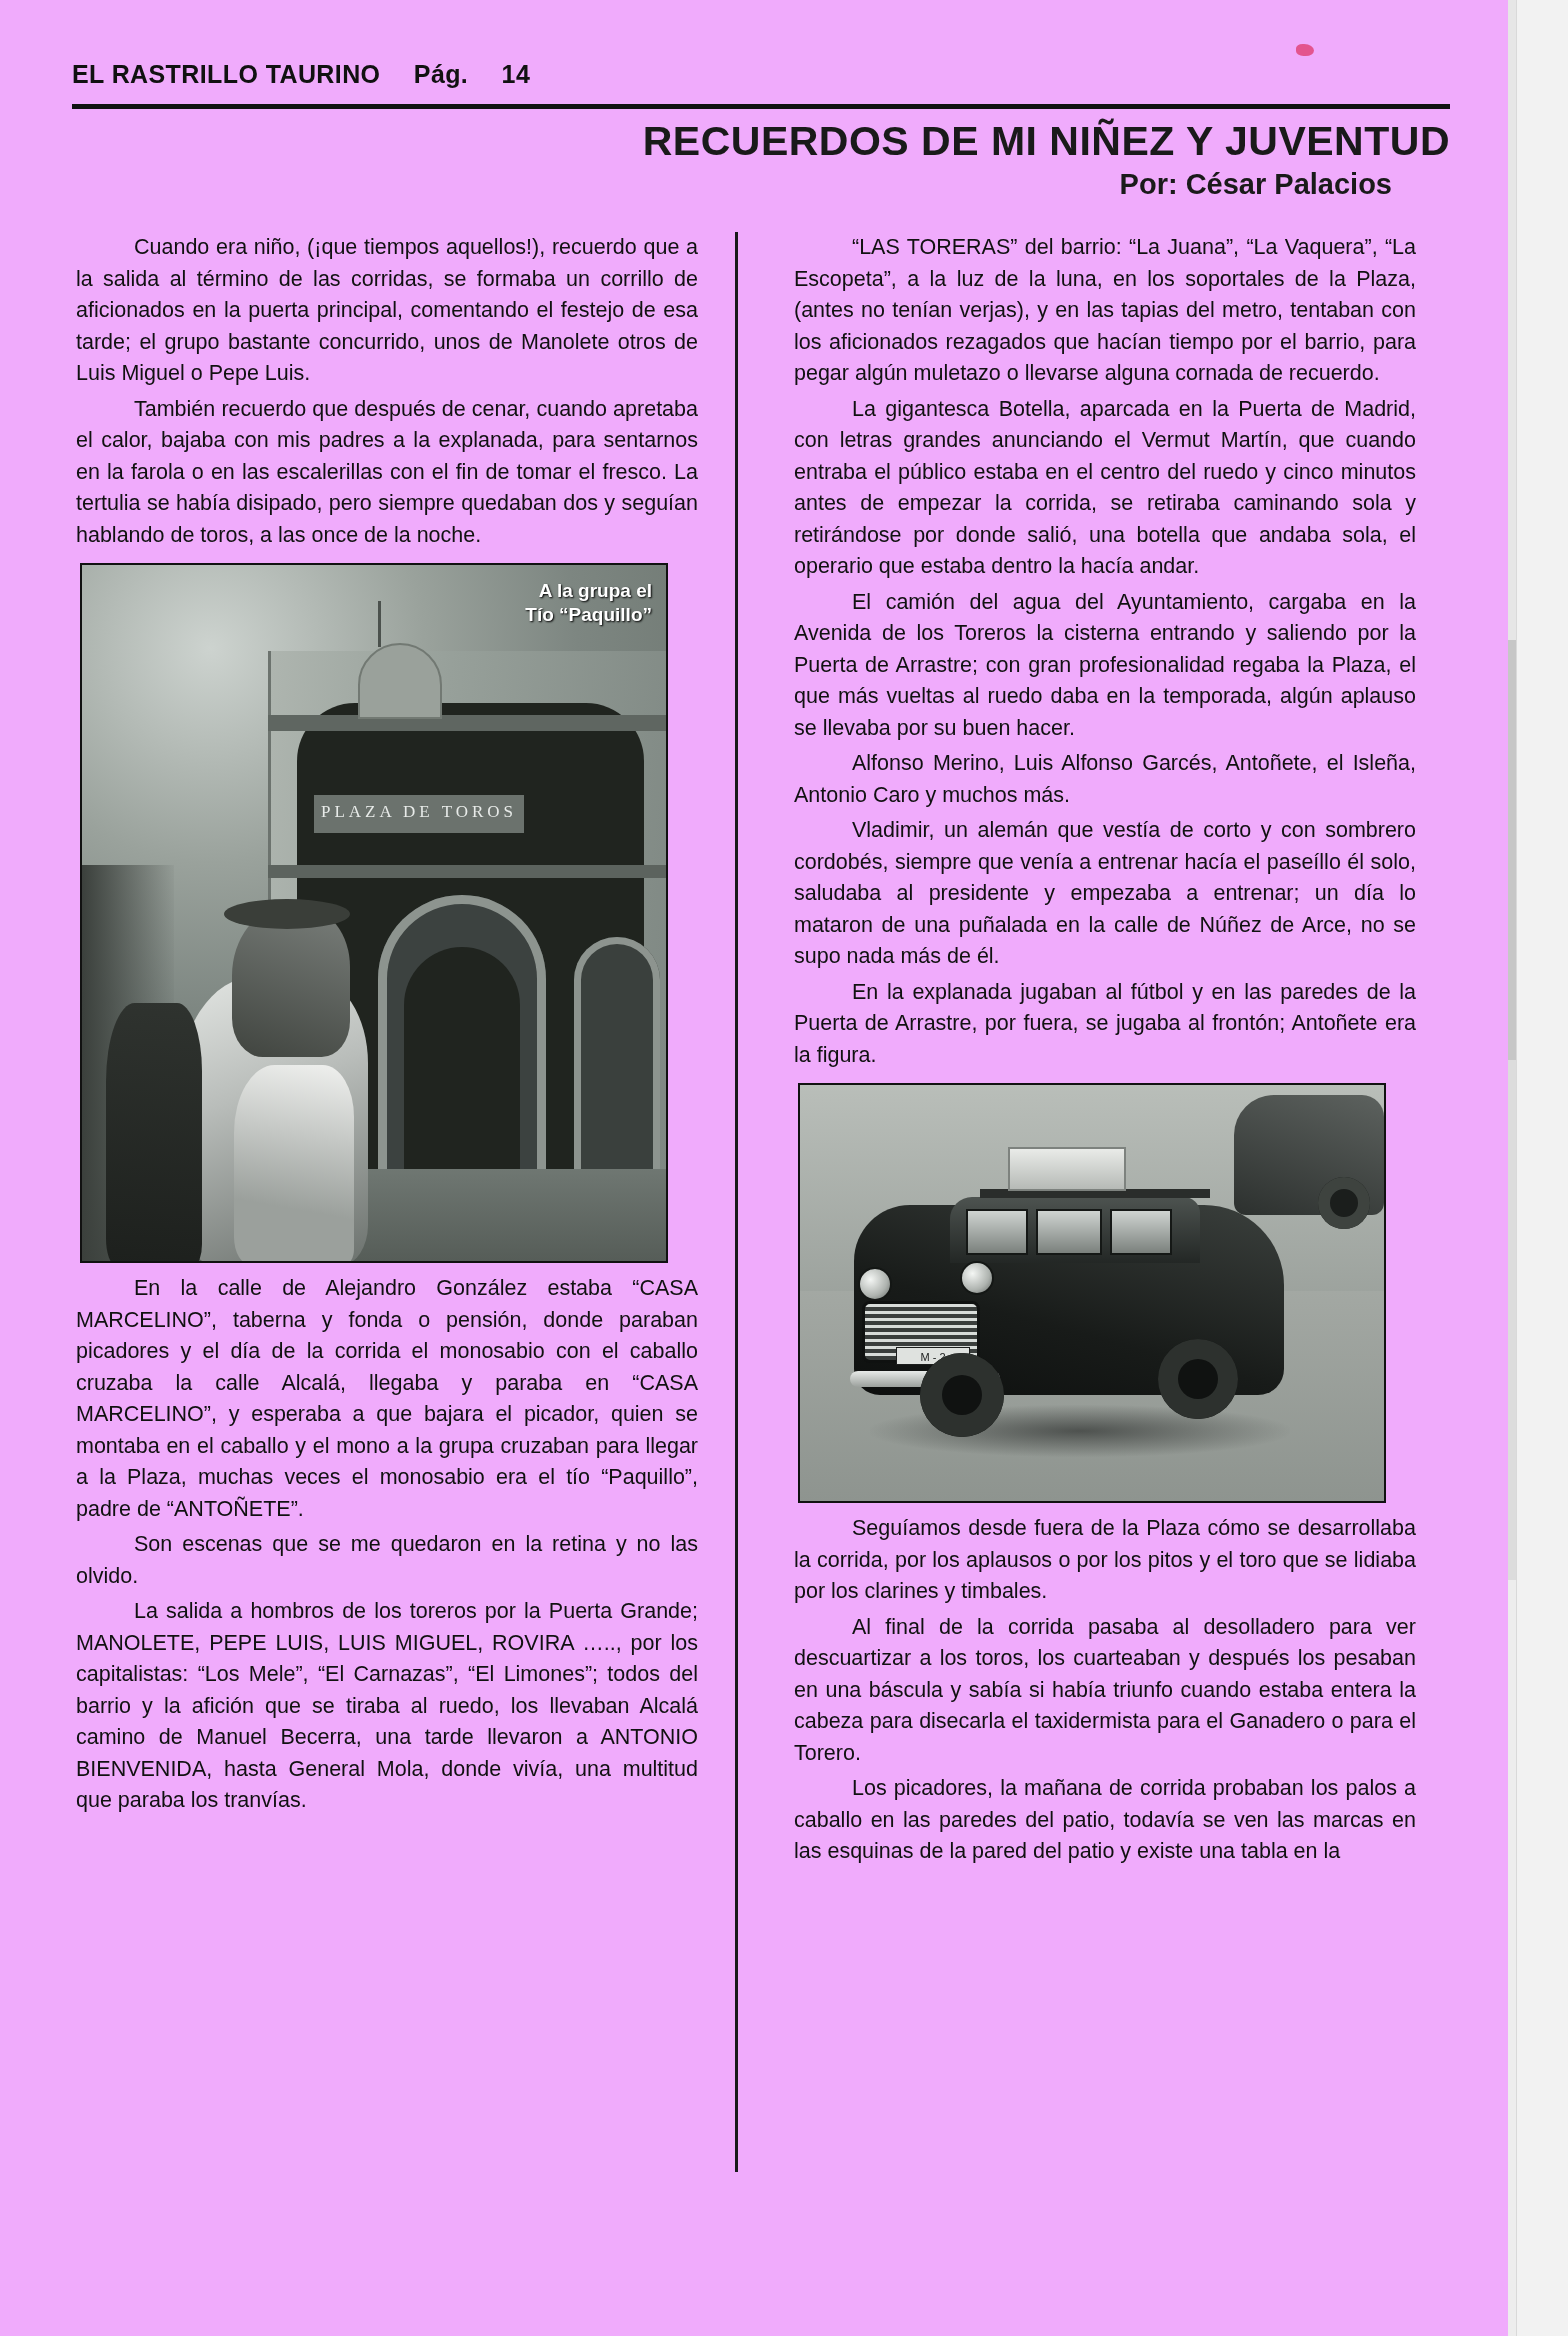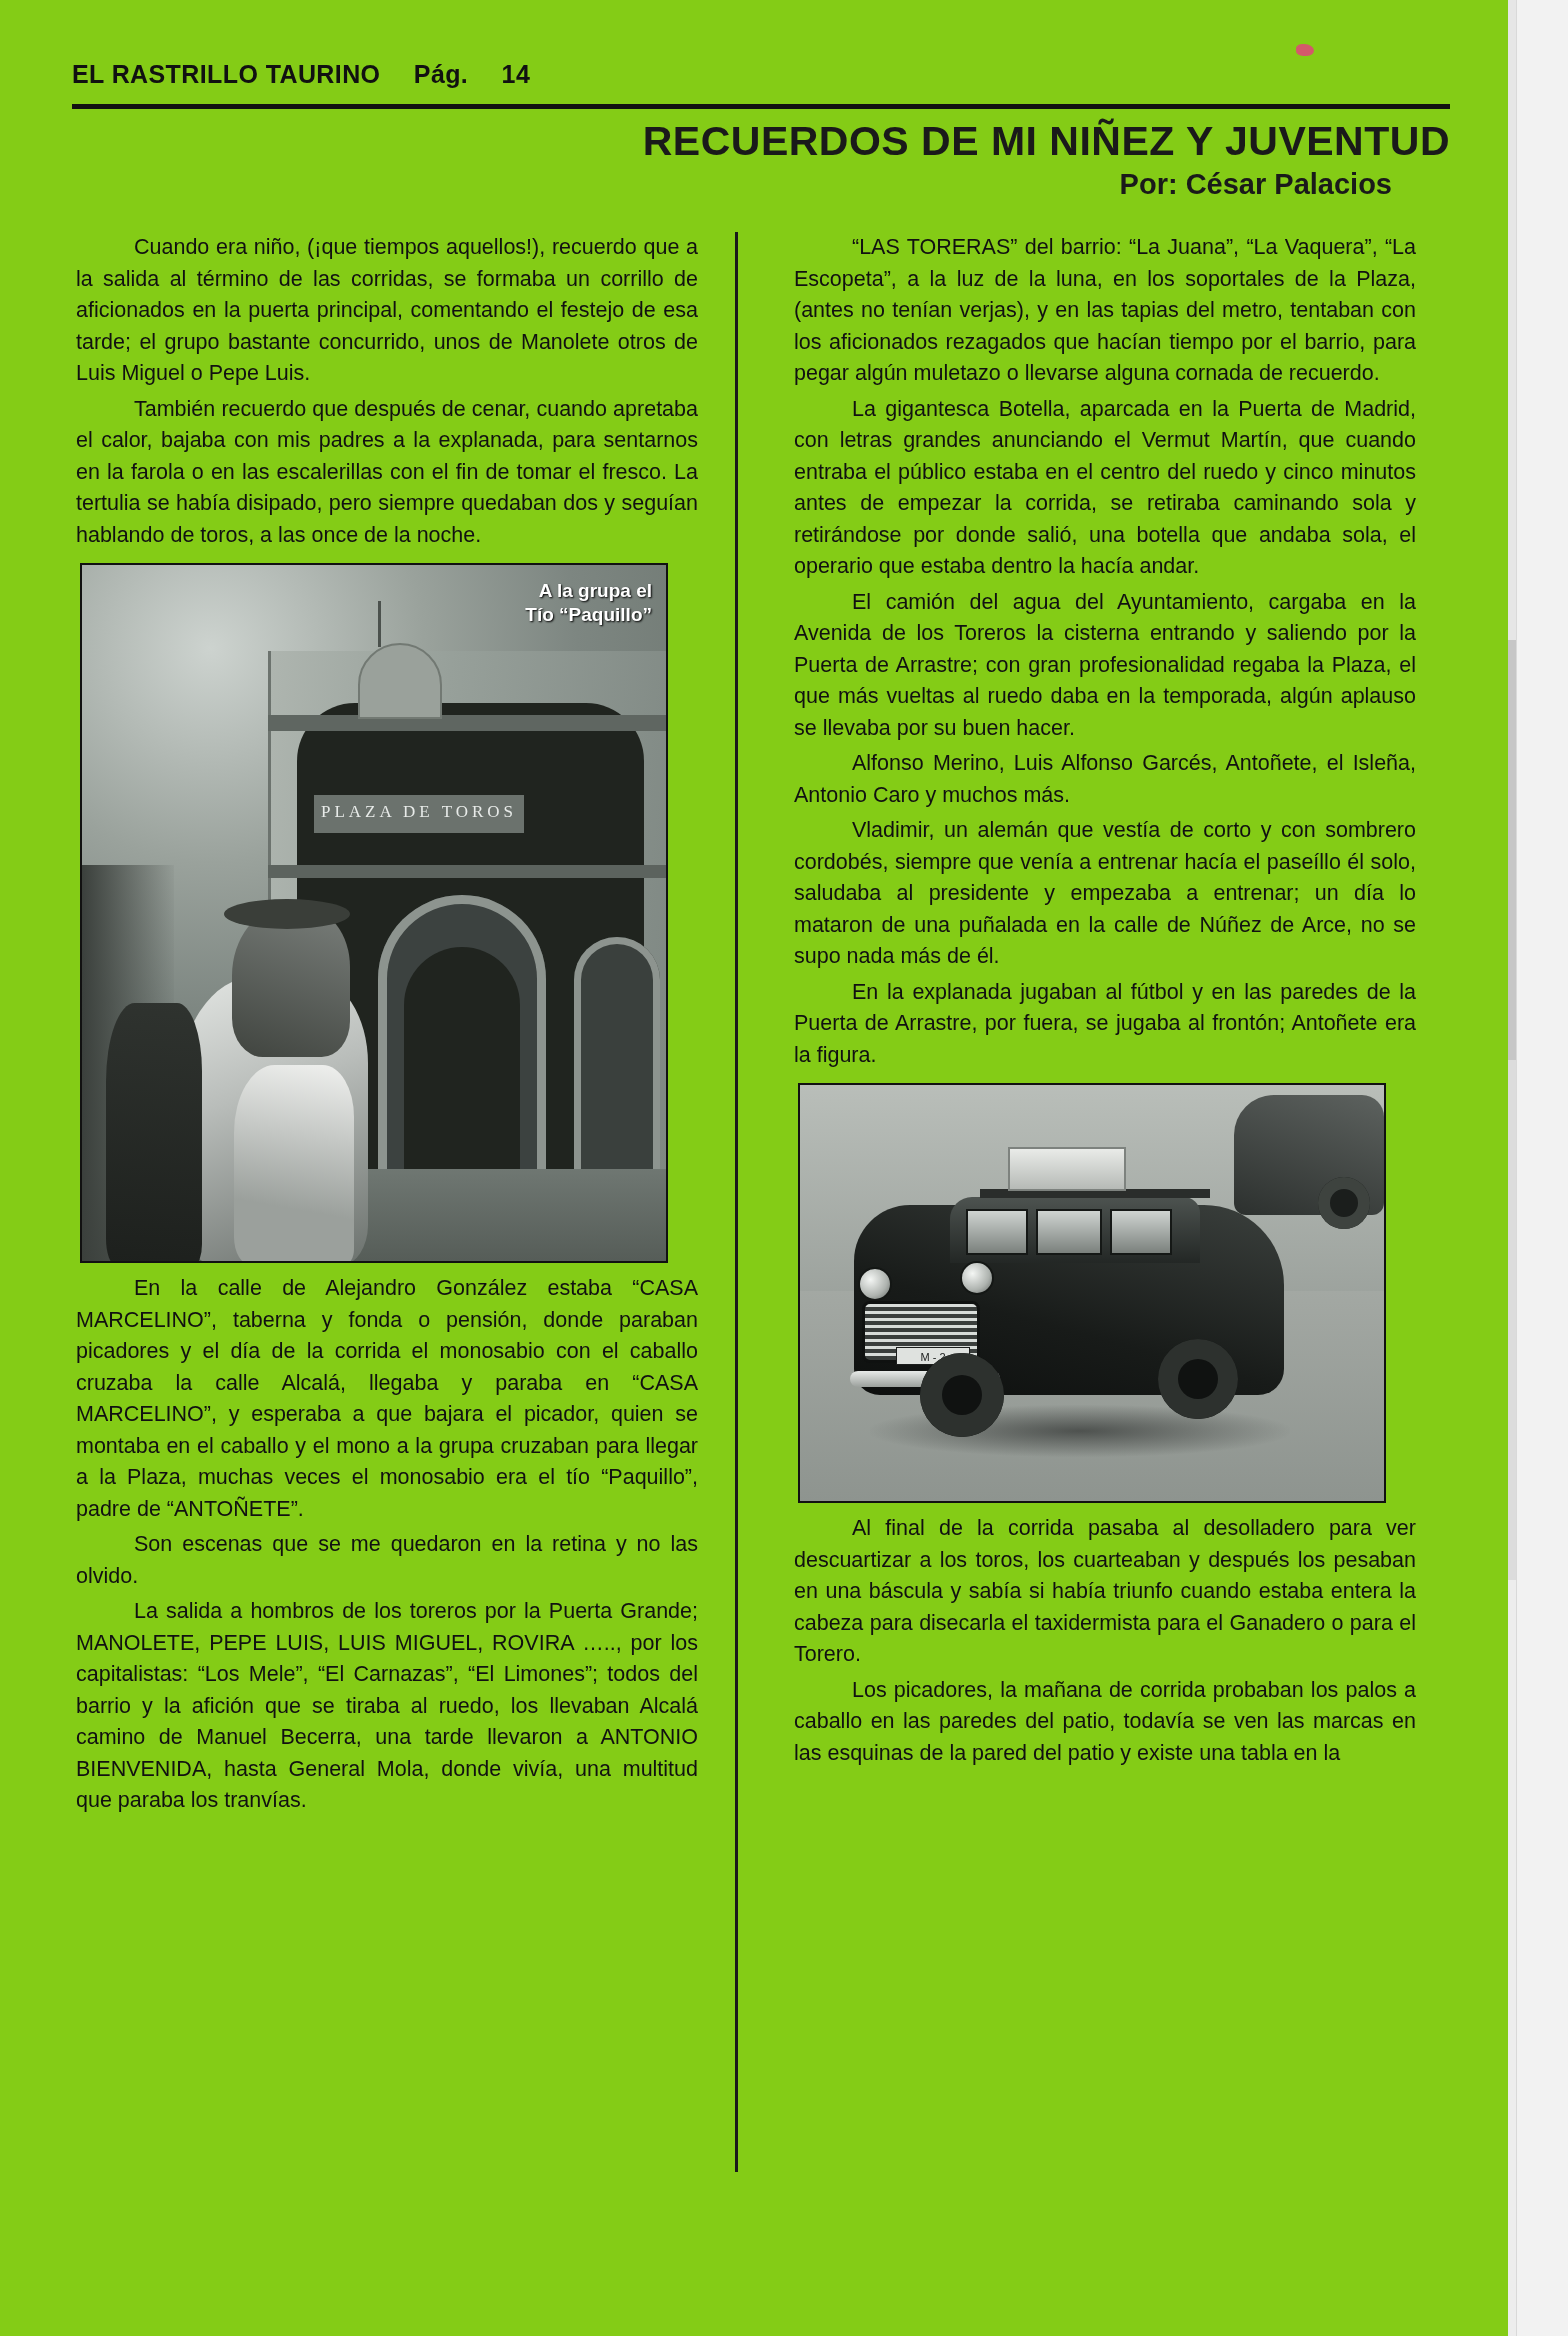--- a/index.html
+++ b/index.html
@@ -14,21 +14,21 @@
     font-family: "Liberation Sans", sans-serif;
     color: #111111;
     overflow: hidden;
   }
 
   
   .page {
     position: absolute;
     left: 0; top: 0;
     width: 1568px; height: 2336px;
-    background: #84cc16;
+    background: #f0abfc;
   }
   
   .scan-edge {
     position: absolute;
     top: 0; right: 0;
     width: 52px; height: 2336px;
     background: #f2f2f2;
     border-left: 1px solid #d9d9d9;
   }
   .scan-edge-dark {
@@ -418,20 +418,21 @@
       <div class="ph2-win3"></div>
       <div class="ph2-grille"></div>
       <div class="ph2-lamp-l"></div>
       <div class="ph2-lamp-r"></div>
       <div class="ph2-plate">M - 2</div>
       <div class="ph2-bumper"></div>
       <div class="ph2-wheel-f"></div>
       <div class="ph2-wheel-r"></div>
     </div>
 
+    <p>Seguíamos desde fuera de la Plaza cómo se desarrollaba la corrida, por los aplausos o por los pitos y el toro que se lidiaba por los clarines y timbales.</p>
     <p>Al final de la corrida pasaba al desolladero para ver descuartizar a los toros, los cuarteaban y después los pesaban en una báscula y sabía si había triunfo cuando estaba entera la cabeza para disecarla el taxidermista para el Ganadero o para el Torero.</p>
     <p>Los picadores, la mañana de corrida probaban los palos a caballo en las paredes del patio, todavía se ven las marcas en las esquinas de la pared del patio y existe una tabla en la</p>
   </div>
 
   <div class="artifact"></div>
 
   <div class="scan-edge"></div>
   <div class="scan-band" style="top:0; height:640px; background:#e6e6e6;"></div>
   <div class="scan-band" style="top:640px; height:420px; background:#c6c6c6;"></div>
   <div class="scan-band" style="top:1060px; height:520px; background:#dcdcdc;"></div>

